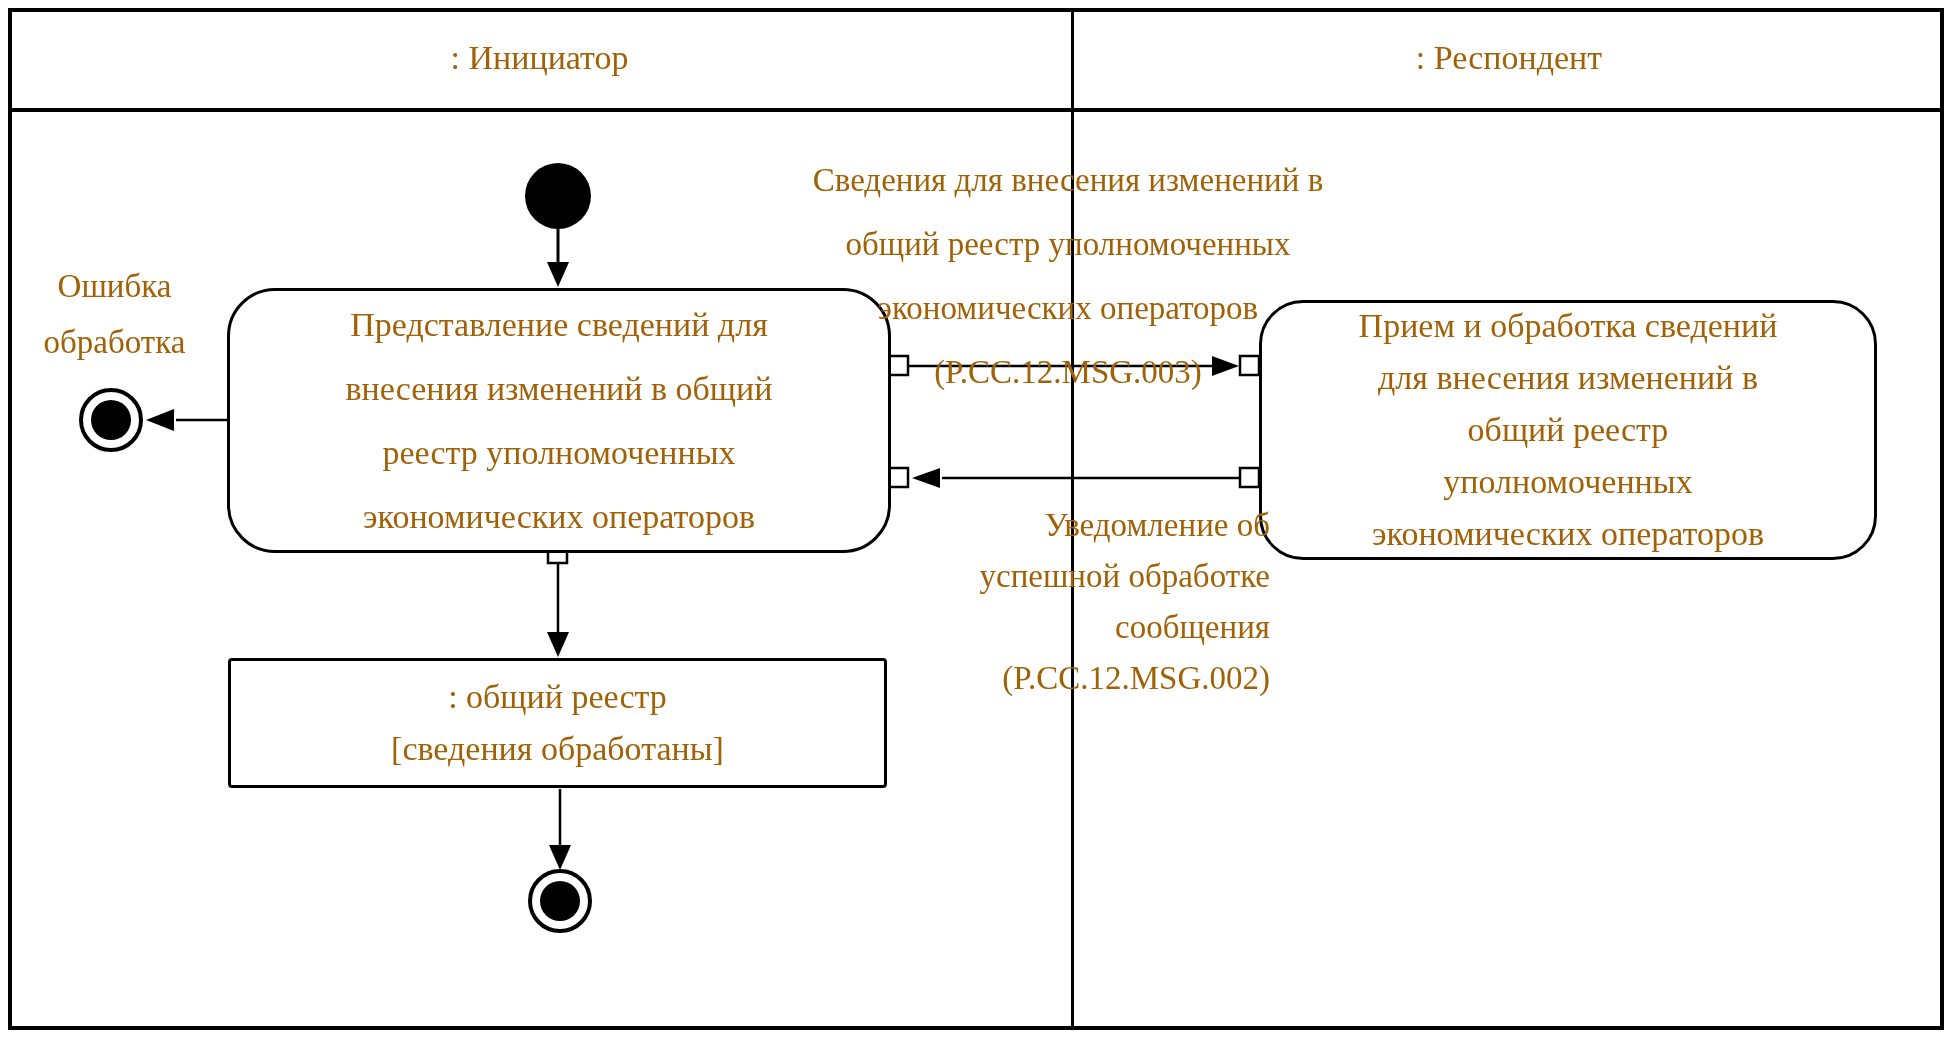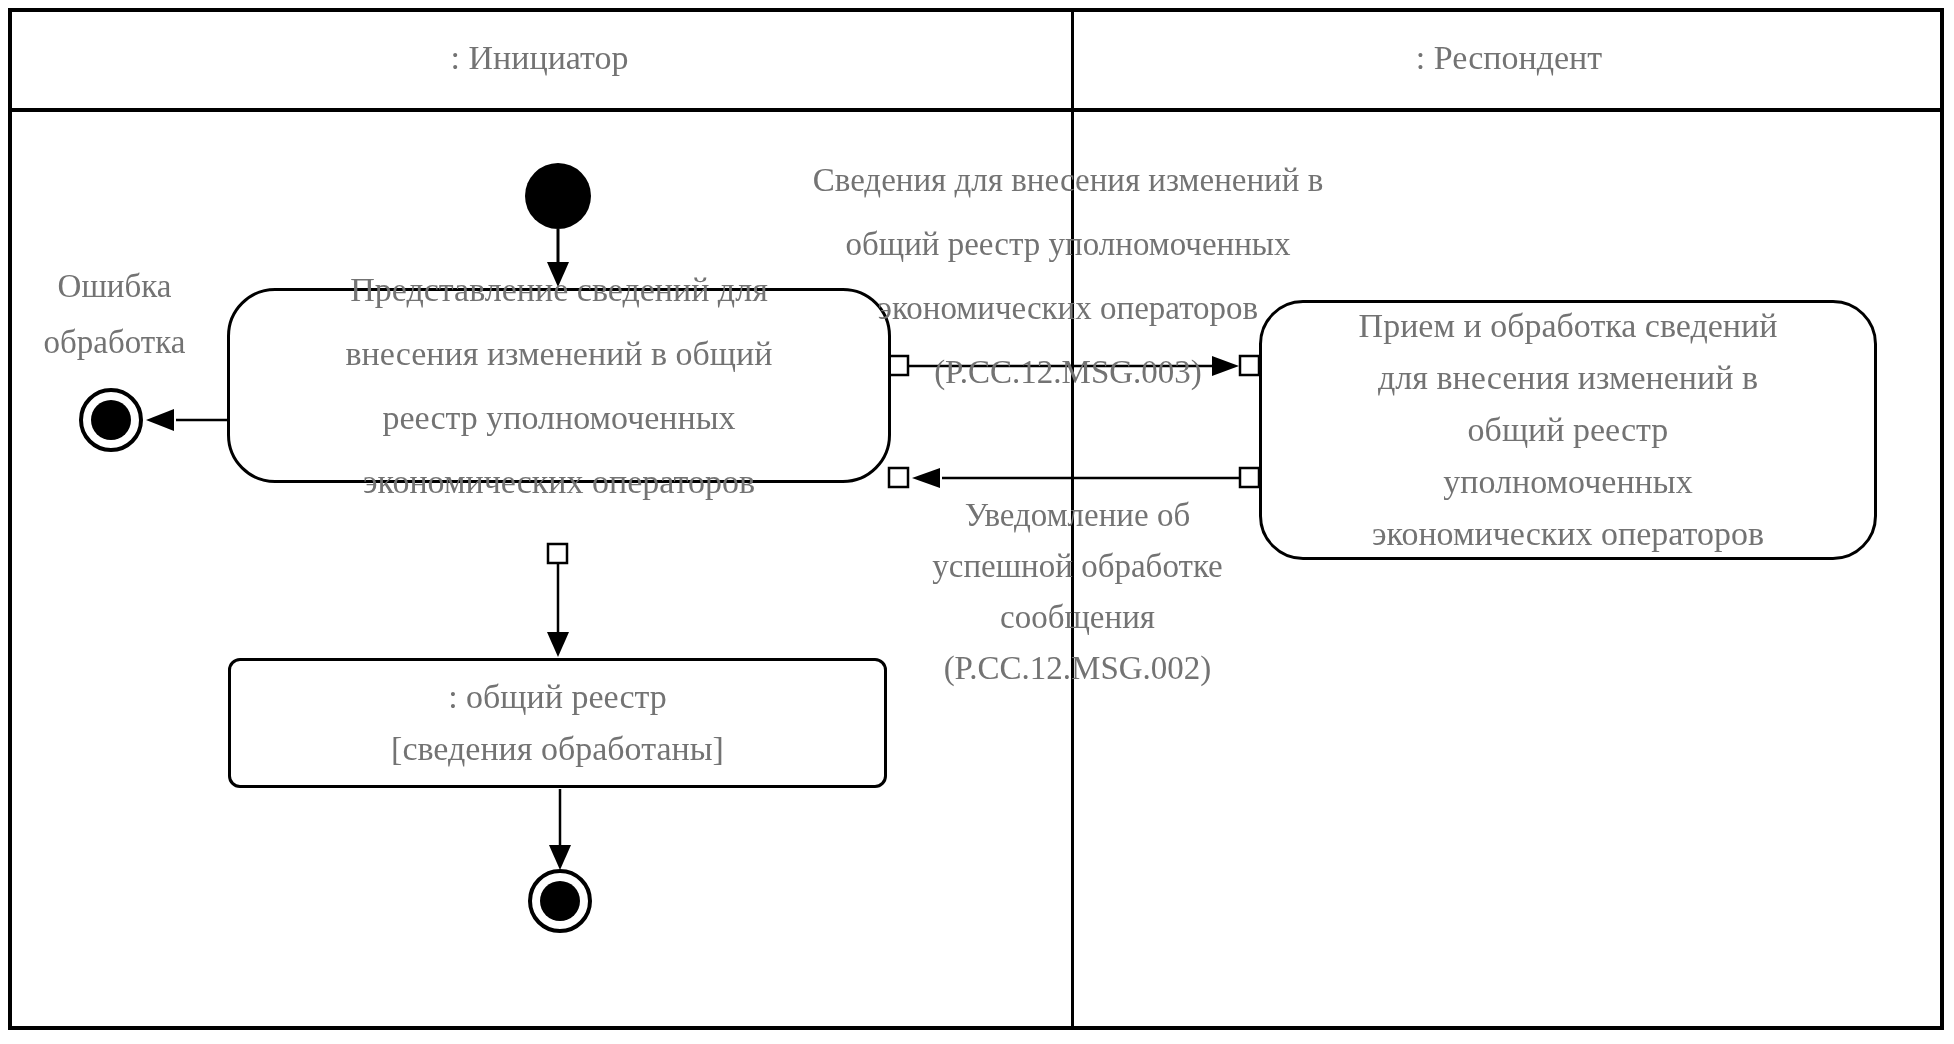--- a/index.html
+++ b/index.html
@@ -1,21 +1,21 @@
 <!DOCTYPE html>
 <html><head>
 <meta charset="utf-8">
 <style>
   html,body{margin:0;padding:0;background:#ffffff;}
   .canvas{
     position:relative;
     width:1954px;height:1044px;
     background:#ffffff;
     font-family:"Liberation Serif","DejaVu Serif",serif;
-    color:#737373;
+    color:#a16207;
     overflow:hidden;
   }
   .frame{
     position:absolute;left:8px;top:8px;width:1936px;height:1022px;
     border:4px solid #000;box-sizing:border-box;
   }
   .header-line{
     position:absolute;left:8px;top:108px;width:1936px;height:4px;background:#000;
   }
   .lane-divider{
@@ -30,38 +30,38 @@
   .lane-header.right{left:1074px;width:870px;border-radius:23px;}
   .svg-layer{position:absolute;left:0;top:0;}
   .activity{
     position:absolute;box-sizing:border-box;
     border:3px solid #000;background:#fff;
     display:flex;align-items:center;justify-content:center;
     text-align:center;white-space:pre-line;
     font-size:34px;
   }
   .activity.initiator{
-    left:227px;top:288px;width:664px;height:195px;
+    left:227px;top:288px;width:664px;height:265px;
     border-radius:48px;line-height:64px;
   }
   .activity.respondent{
     left:1259px;top:300px;width:618px;height:260px;
     border-radius:44px;line-height:52px;
   }
   .object-box{
     left:228px;top:658px;width:659px;height:130px;
-    border-radius:12px;line-height:52px;
+    border-radius:4px;line-height:52px;
   }
   .flow-label{
     position:absolute;text-align:center;white-space:pre-line;
     font-size:33px;background:transparent;
   }
   .label-error{left:12px;top:258px;width:205px;line-height:56px;}
   .label-request{left:768px;top:148px;width:600px;line-height:64px;}
-  .label-response{left:885px;top:490px;width:385px;line-height:51px;}
+  .label-response{left:885px;top:500px;width:385px;line-height:51px;text-align:right;}
 </style>
 </head>
 <body>
 
 <div class="canvas">
 
   <div class="frame"></div>
   <div class="header-line"></div>
   <div class="lane-divider"></div>
 

